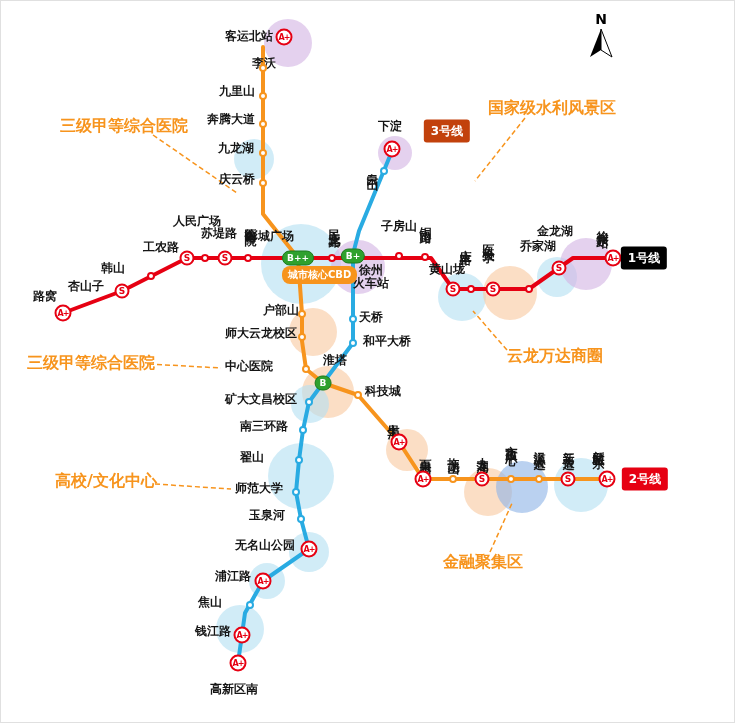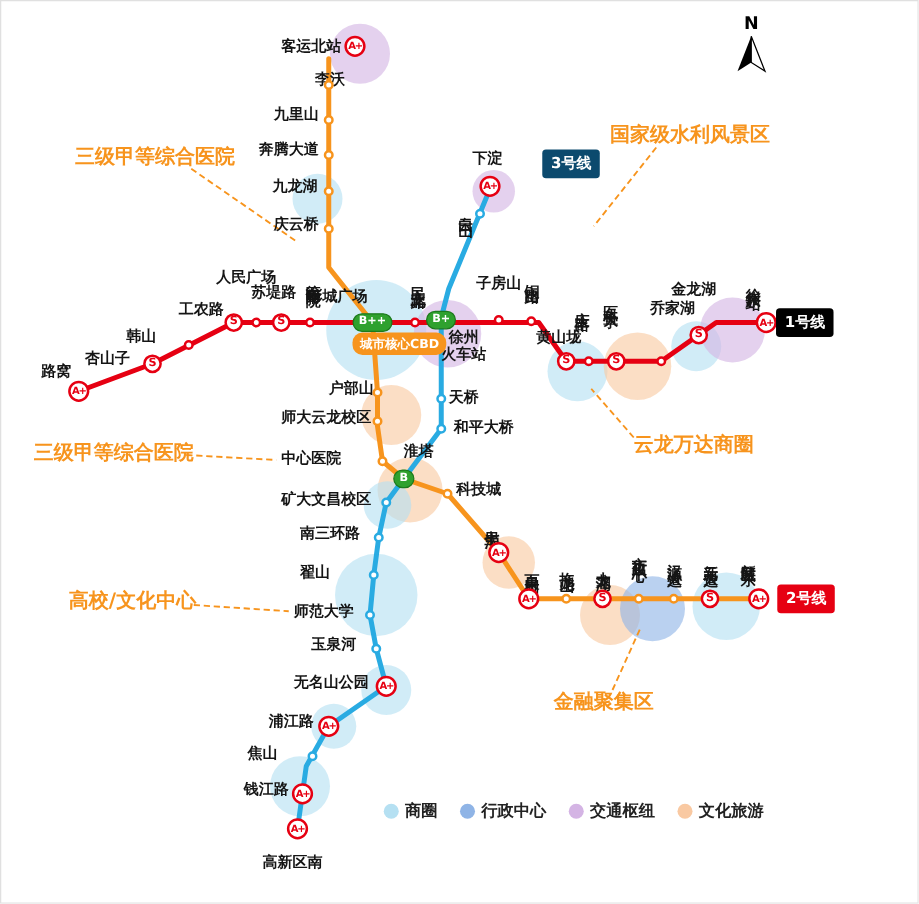--- a/index.html
+++ b/index.html
@@ -61,49 +61,31 @@
       <g>
       <polygon points="600,28 589,56 600,49" fill="#000"></polygon>
       <polygon points="600,28 611,56 600,49" fill="#fff" stroke="#000" stroke-width="1"></polygon>
     </g>
   </svg>
 
   <div class="compass-n">N</div>
 
   <div class="cbd-pill">城市核心CBD</div>
 
-  <div class="legend">
-    <div class="legend-item">
-      <span class="legend-dot" style="background: rgb(181, 224, 242);"></span>
-      <span class="legend-label">商圈</span>
-    </div>
-    <div class="legend-item">
-      <span class="legend-dot" style="background: rgb(143, 180, 230);"></span>
-      <span class="legend-label">行政中心</span>
-    </div>
-    <div class="legend-item">
-      <span class="legend-dot" style="background: rgb(212, 180, 228);"></span>
-      <span class="legend-label">交通枢纽</span>
-    </div>
-    <div class="legend-item">
-      <span class="legend-dot" style="background: rgb(249, 201, 162);"></span>
-      <span class="legend-label">文化旅游</span>
-    </div>
-  </div>
 
   <div id="overlay-layer">
       <div class="ann-label" style="left: 123px; top: 125px;">三级甲等综合医院</div>
       <div class="ann-label" style="left: 551px; top: 107px;">国家级水利风景区</div>
       <div class="ann-label" style="left: 90px; top: 362px;">三级甲等综合医院</div>
       <div class="ann-label" style="left: 554px; top: 355px;">云龙万达商圈</div>
       <div class="ann-label" style="left: 105px; top: 480px;">高校/文化中心</div>
       <div class="ann-label" style="left: 482px; top: 561px;">金融聚集区</div>
       <div class="line-box" style="left: 643px; top: 257px; background: #000000;">1号线</div>
       <div class="line-box" style="left: 644px; top: 478px; background: rgb(230, 0, 18);">2号线</div>
-      <div class="line-box" style="left: 456px; top: 130px; background: #0c4a6e;">3号线</div>
+      <div class="line-box" style="left: 446px; top: 130px; background: #c2410c;">3号线</div>
       <div class="st-label" style="left: 44px; top: 296px;">路窝</div>
       <div class="badge-red a" style="left: 62px; top: 312px;">A+</div>
       <div class="st-label" style="left: 85px; top: 286px;">杏山子</div>
       <div class="badge-red s" style="left: 121px; top: 290px;">S</div>
       <div class="st-label" style="left: 112px; top: 268px;">韩山</div>
       <div class="st-dot" style="border-color: rgb(230, 0, 18); left: 150px; top: 275px;"></div>
       <div class="st-label" style="left: 160px; top: 247px;">工农路</div>
       <div class="badge-red s" style="left: 186px; top: 257px;">S</div>
       <div class="st-label" style="left: 196px; top: 221px;">人民广场</div>
       <div class="st-dot" style="border-color: rgb(230, 0, 18); left: 204px; top: 257px;"></div>

